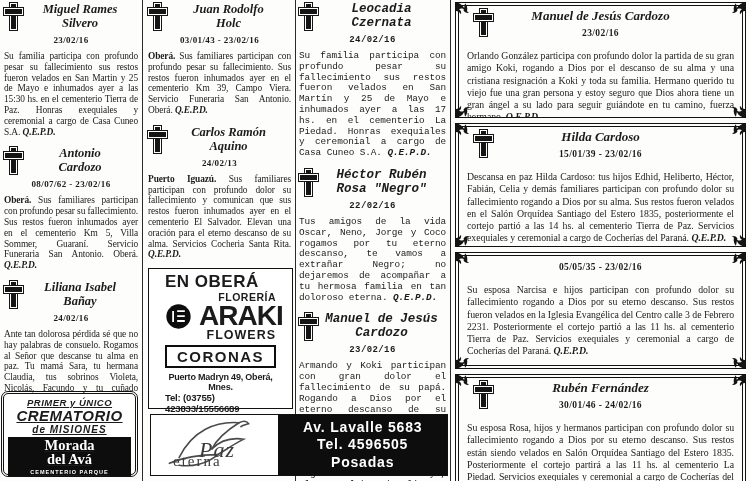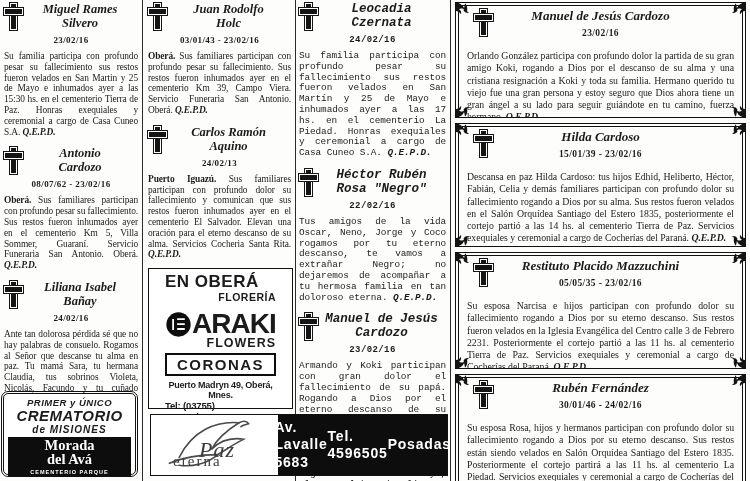--- a/index.html
+++ b/index.html
@@ -40,51 +40,51 @@
   .orn{position:absolute;width:14px;height:14px;fill:#141414;z-index:3;}
   .orn.tl{left:-1px;top:-1px;}
   .orn.tr{right:-1px;top:-1px;transform:scaleX(-1);}
   .orn.bl{left:-1px;bottom:-1px;transform:scaleY(-1);}
   .orn.br{right:-1px;bottom:-1px;transform:scale(-1,-1);}
   #b1{height:110px;} #b2{height:118px;} #b3{height:111px;} #b4{height:117px;}
 
   
   .ad{position:absolute;z-index:3;background:#fff;font-family:"Liberation Sans",sans-serif;}
   #ad-crematorio{left:3px;top:393px;width:133px;height:82px;border:1px solid #111;outline:1px solid #111;
-     outline-offset:1px;border-radius:5px;text-align:center;padding-top:3px;box-sizing:border-box;}
+     outline-offset:1px;border-radius:5px;text-align:center;padding-top:3px;box-sizing:border-box;text-decoration:underline;}
   .crem-l1{font-size:9.5px;font-weight:bold;font-style:italic;letter-spacing:.5px;}
   .crem-l2{font-size:15px;font-weight:bold;font-style:italic;letter-spacing:.5px;line-height:1.05;}
   .crem-l3{font-size:10px;font-weight:bold;font-style:italic;letter-spacing:1px;}
   .crem-black{background:#0d0d0d;color:#fff;margin:2px 4px;padding:1px 0 2px;}
   .crem-brand{font-family:"Liberation Serif",serif;font-weight:bold;font-size:14.5px;line-height:1.0;}
   .crem-sub{font-size:5.5px;letter-spacing:1px;margin-top:2px;font-weight:bold;}
   .crem-tel{font-size:9.8px;font-weight:bold;letter-spacing:-.2px;line-height:1.15;}
 
   #ad-araki{left:148px;top:268px;width:145px;height:141px;border:1px solid #111;box-sizing:border-box;
      padding:4px 16px;}
   .araki-h{font-size:17px;font-weight:bold;letter-spacing:.5px;line-height:1;}
   .araki-tag{font-size:10.5px;font-weight:bold;text-align:right;letter-spacing:.5px;margin-top:1px;}
-  .araki-brandrow{display:flex;align-items:flex-end;gap:0;margin-top:8px;}
+  .araki-brandrow{display:flex;align-items:flex-end;gap:7px;margin-top:0px;}
   .araki-logo{flex:0 0 auto;}
   .araki-name{font-size:28px;font-weight:bold;letter-spacing:-1px;line-height:.95;}
   .araki-flowers{font-size:12.5px;font-weight:bold;text-align:right;letter-spacing:1px;margin-top:-2px;}
   .coronas-box{border:2.5px solid #0d0d0d;margin-top:3px;text-align:center;}
   .coronas-a{font-size:15px;font-weight:bold;letter-spacing:1.5px;padding:1px 0;}
   .coronas-b{font-size:15px;font-weight:bold;letter-spacing:1.5px;background:#0d0d0d;color:#fff;padding:0 0 2px;}
   .araki-addr{font-size:9px;font-weight:bold;text-align:center;margin-top:4px;letter-spacing:-.2px;}
   .araki-tel{font-size:9.6px;font-weight:bold;text-align:left;letter-spacing:-.2px;}
 
   #ad-bottom{left:150px;top:414px;width:298px;height:62px;border:1px solid #111;box-sizing:border-box;
      display:flex;}
   .paz-half{position:relative;width:43%;background:#fff;}
   .paz-word1{position:absolute;left:48px;top:22px;font-family:"Liberation Serif",serif;font-style:italic;
      font-size:22px;color:#3c3c3c;letter-spacing:1px;}
   .paz-word2{position:absolute;left:22px;top:38px;font-family:"Liberation Serif",serif;
      font-size:15px;color:#3c3c3c;letter-spacing:2px;}
-  .lav-half{width:57%;background:#0d0d0d;color:#fff;display:flex;flex-direction:row;
+  .lav-half{width:57%;background:#0d0d0d;color:#fff;display:flex;flex-direction:column;
      justify-content:center;align-items:center;gap:0px;}
   .lav-line{font-size:14px;font-weight:bold;letter-spacing:.8px;line-height:1.25;}
 </style>
 </head>
 <body>
 
 <svg width="0" height="0" style="position:absolute">
   <symbol id="orn" viewBox="0 0 16 16">
     <path d="M0 0 C6 1 10 4 11 9 C9 7 6.5 7 4.5 8.2 C6.5 9.2 7.5 11 6.8 14 C5 11 2.8 10 0 10.2 Z"></path>
     <path d="M11.5 1.5 C13.5 3.5 14.6 6.5 13.8 10.5 L16 12.5 C13 12.8 10.8 11.8 9.8 9.8 Z"></path>
@@ -233,24 +233,20 @@
       <svg class="orn tr">
           <use href="#orn"></use>
         </svg>
       <svg class="orn bl">
           <use href="#orn"></use>
         </svg>
       <svg class="orn br">
           <use href="#orn"></use>
         </svg>
       <div class="inner">
-        <div class="nhead">
-            <span class="cross"></span>
-          <div class="nname">Restituto Placido Mazzuchini</div>
-          </div>
         <div class="ndate">05/05/35 - 23/02/16</div>
         <p class="nbody"><span>Su esposa Narcisa e hijos participan con profundo dolor su fallecimiento rogando a Dios por su eterno descanso. Sus restos fueron velados en la Iglesia Evangélica del Centro calle 3 de Febrero 2231. Posteriormente el cortejo partió a las 11 hs. al cementerio Tierra de Paz. Servicios exequiales y ceremonial a cargo de Cocherías del Paraná.</span> <i class="qepd">Q.E.P.D.</i></p>
       </div>
     </div>
 
     <div id="b4" class="box4">
       <svg class="orn tl">
           <use href="#orn"></use>
         </svg>
       <svg class="orn tr">

